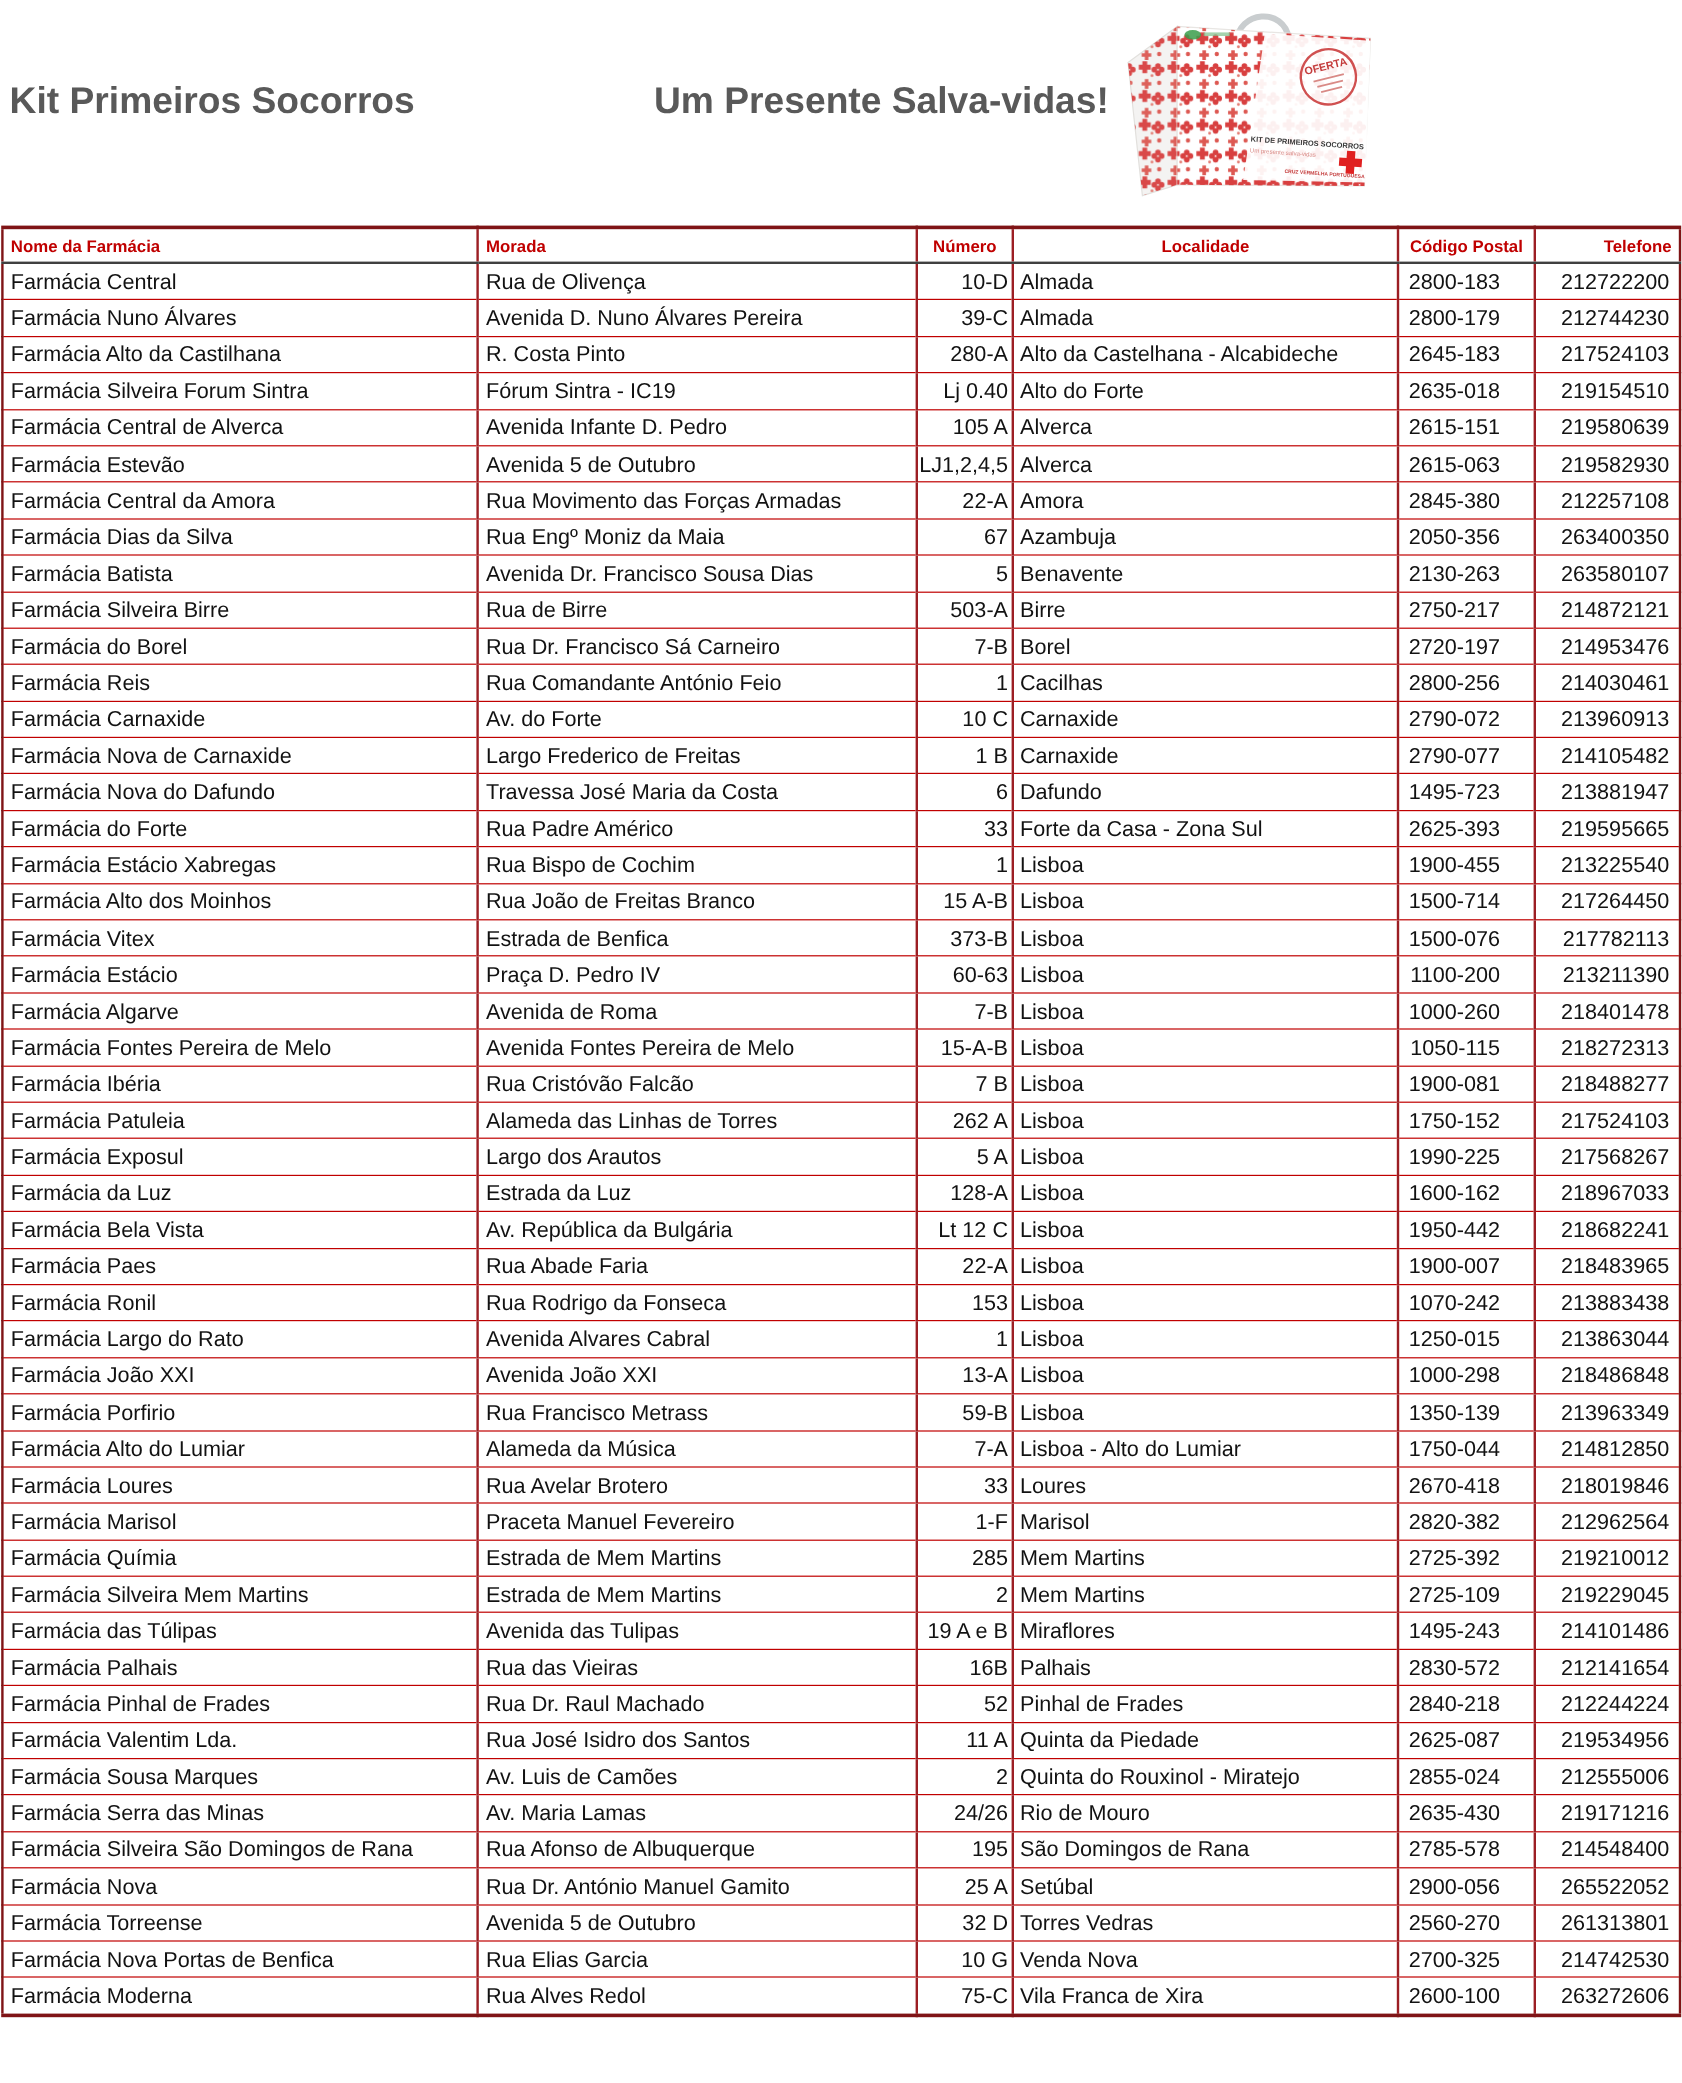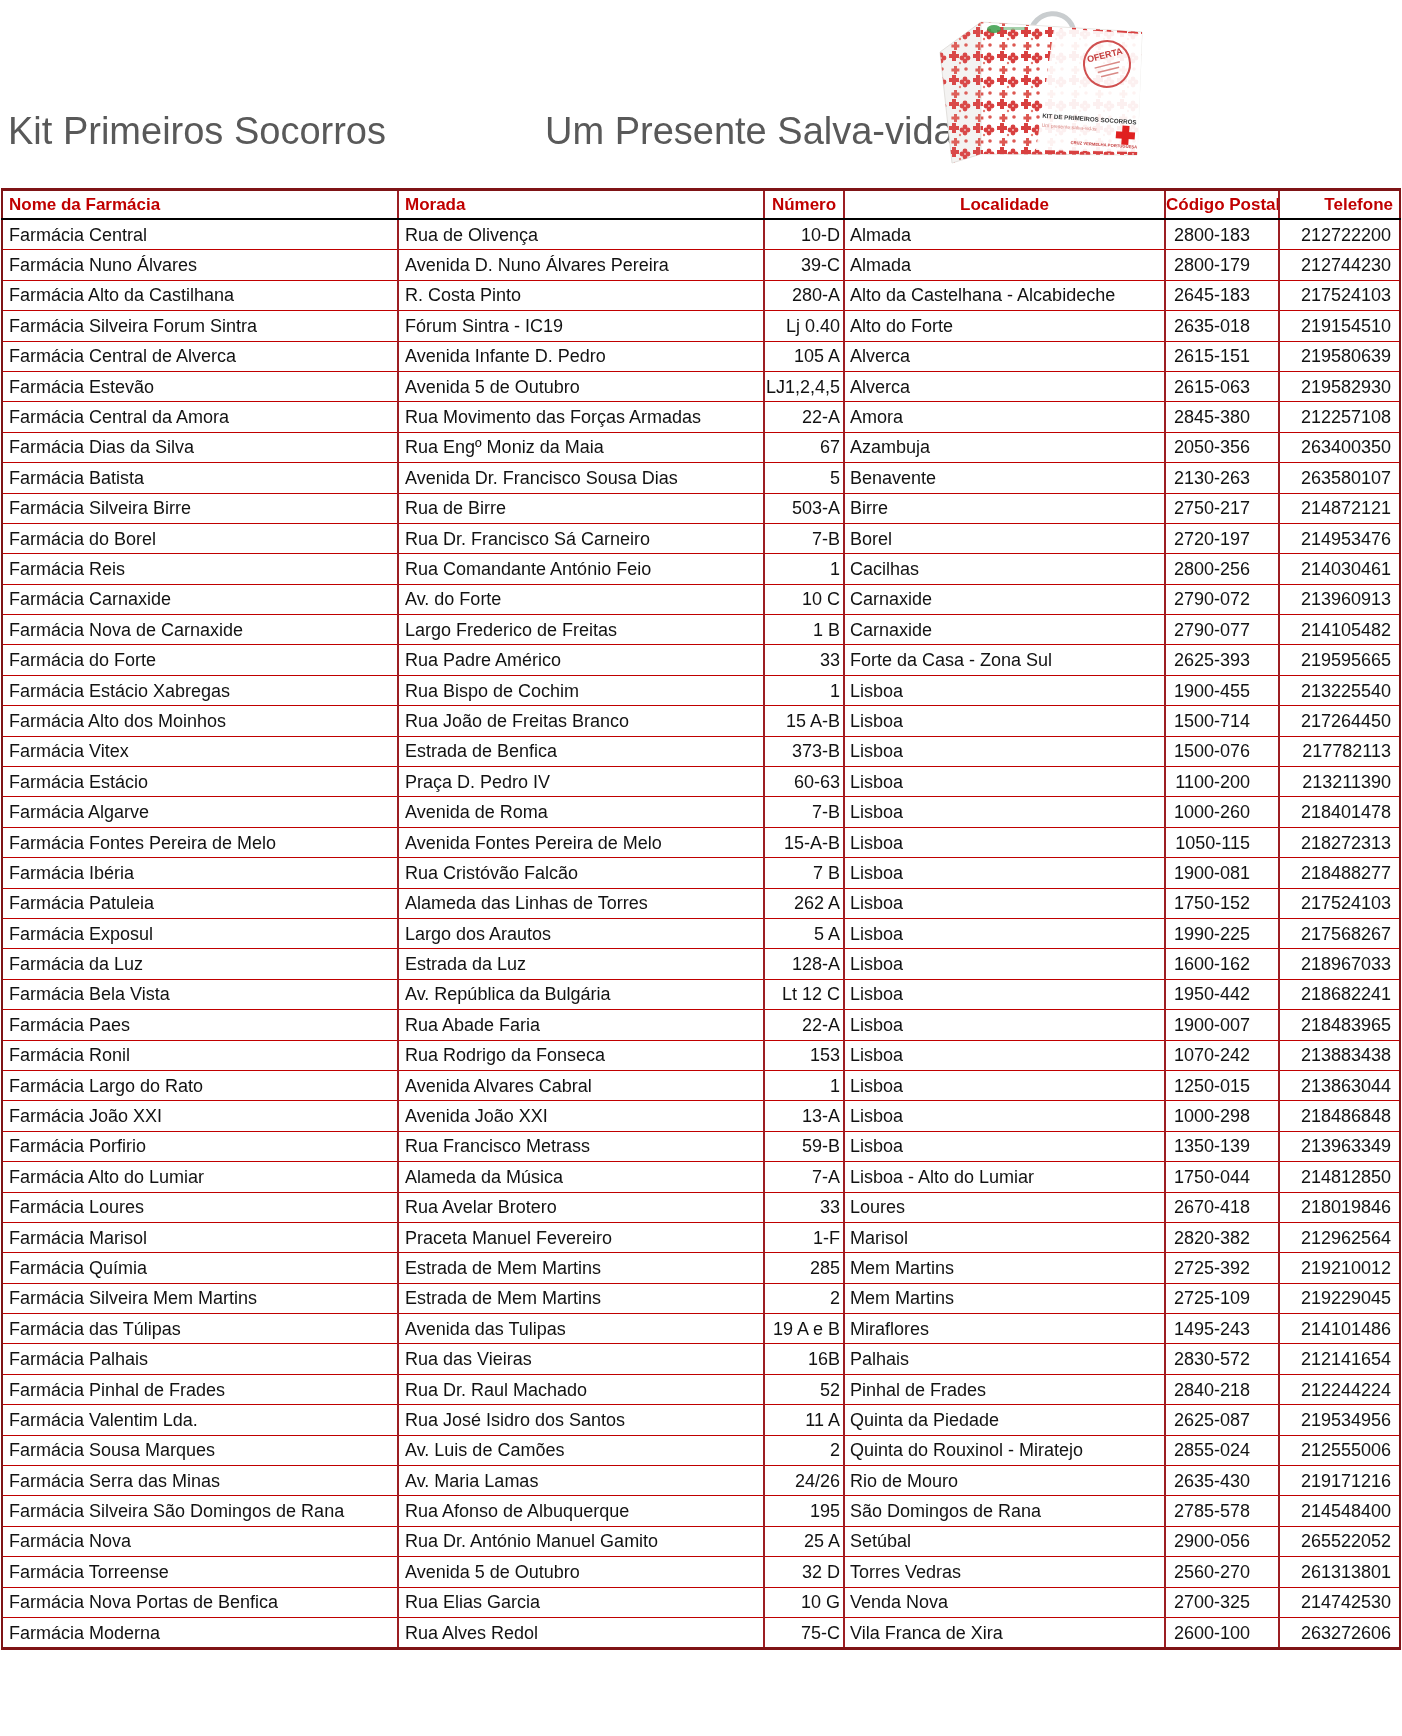--- a/index.html
+++ b/index.html
@@ -1,35 +1,35 @@
 <!DOCTYPE html>
 <html><head>
 <meta charset="utf-8">
 <style>
   html,body{margin:0;padding:0;}
   body{
     width:1402px;height:1736px;position:relative;background:#ffffff;
     font-family:"Liberation Sans",sans-serif;overflow:hidden;
   }
   .page-title{
-    position:absolute;top:66px;font-size:38px;font-weight:normal;color:#595959;
-    letter-spacing:0px;white-space:nowrap;margin-top:44px;
+    position:absolute;top:66px;font-size:31px;font-weight:bold;color:#595959;
+    letter-spacing:0px;white-space:nowrap;
   }
   .title-left{left:8px;}
   .title-center{left:545px;}
   .kit-box-wrap{position:absolute;left:924px;top:2px;width:245px;height:164px;}
 
   table.pharm{
     position:absolute;left:1px;top:188px;width:1398px;
     border-collapse:collapse;table-layout:fixed;
     border:2px solid #7F1416;border-top:3px solid #7F1416;border-bottom:3px solid #7F1416;
   }
   th{
-    color:#C00000;font-weight:bold;font-size:17px;height:27px;padding:0;
-    white-space:nowrap;overflow:hidden;border-bottom:2px solid #000000;
+    color:#C00000;font-weight:bold;font-size:14px;height:27px;padding:0;
+    white-space:nowrap;overflow:hidden;border-bottom:2px solid #404040;
     background:#fff;
   }
   td{
     font-size:18px;color:#121212;height:29.4px;padding:0;
     white-space:nowrap;overflow:hidden;border-top:1px solid #C00000;background:#fff;
     line-height:1;
   }
   
   .c1,.c2,.c3,.c4,.c5{border-left:2px solid #9C1E23;}
   
@@ -225,20 +225,28 @@
       </tr>
       <tr>
         <td class="c0">Farmácia Nova de Carnaxide</td>
         <td class="c1">Largo Frederico de Freitas</td>
         <td class="c2">1 B</td>
         <td class="c3">Carnaxide</td>
         <td class="c4">2790-077</td>
         <td class="c5">214105482</td>
       </tr>
       <tr>
+        <td class="c0">Farmácia Nova do Dafundo</td>
+        <td class="c1">Travessa José Maria da Costa</td>
+        <td class="c2">6</td>
+        <td class="c3">Dafundo</td>
+        <td class="c4">1495-723</td>
+        <td class="c5">213881947</td>
+      </tr>
+      <tr>
         <td class="c0">Farmácia do Forte</td>
         <td class="c1">Rua Padre Américo</td>
         <td class="c2">33</td>
         <td class="c3">Forte da Casa - Zona Sul</td>
         <td class="c4">2625-393</td>
         <td class="c5">219595665</td>
       </tr>
       <tr>
         <td class="c0">Farmácia Estácio Xabregas</td>
         <td class="c1">Rua Bispo de Cochim</td>

